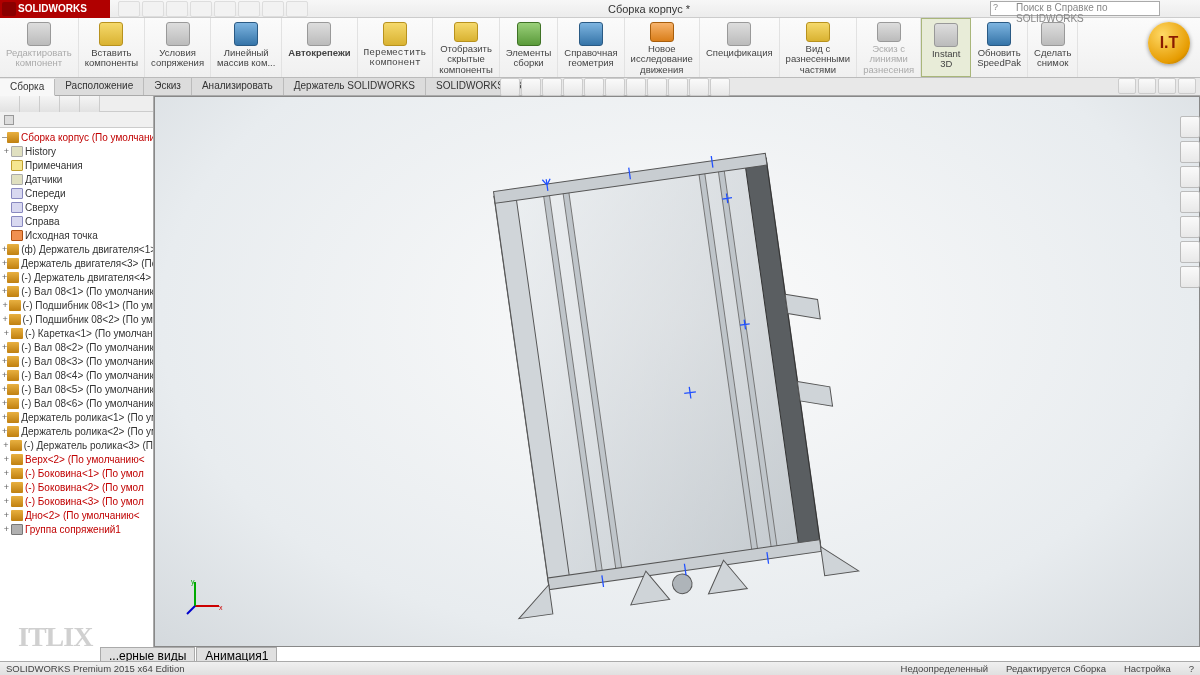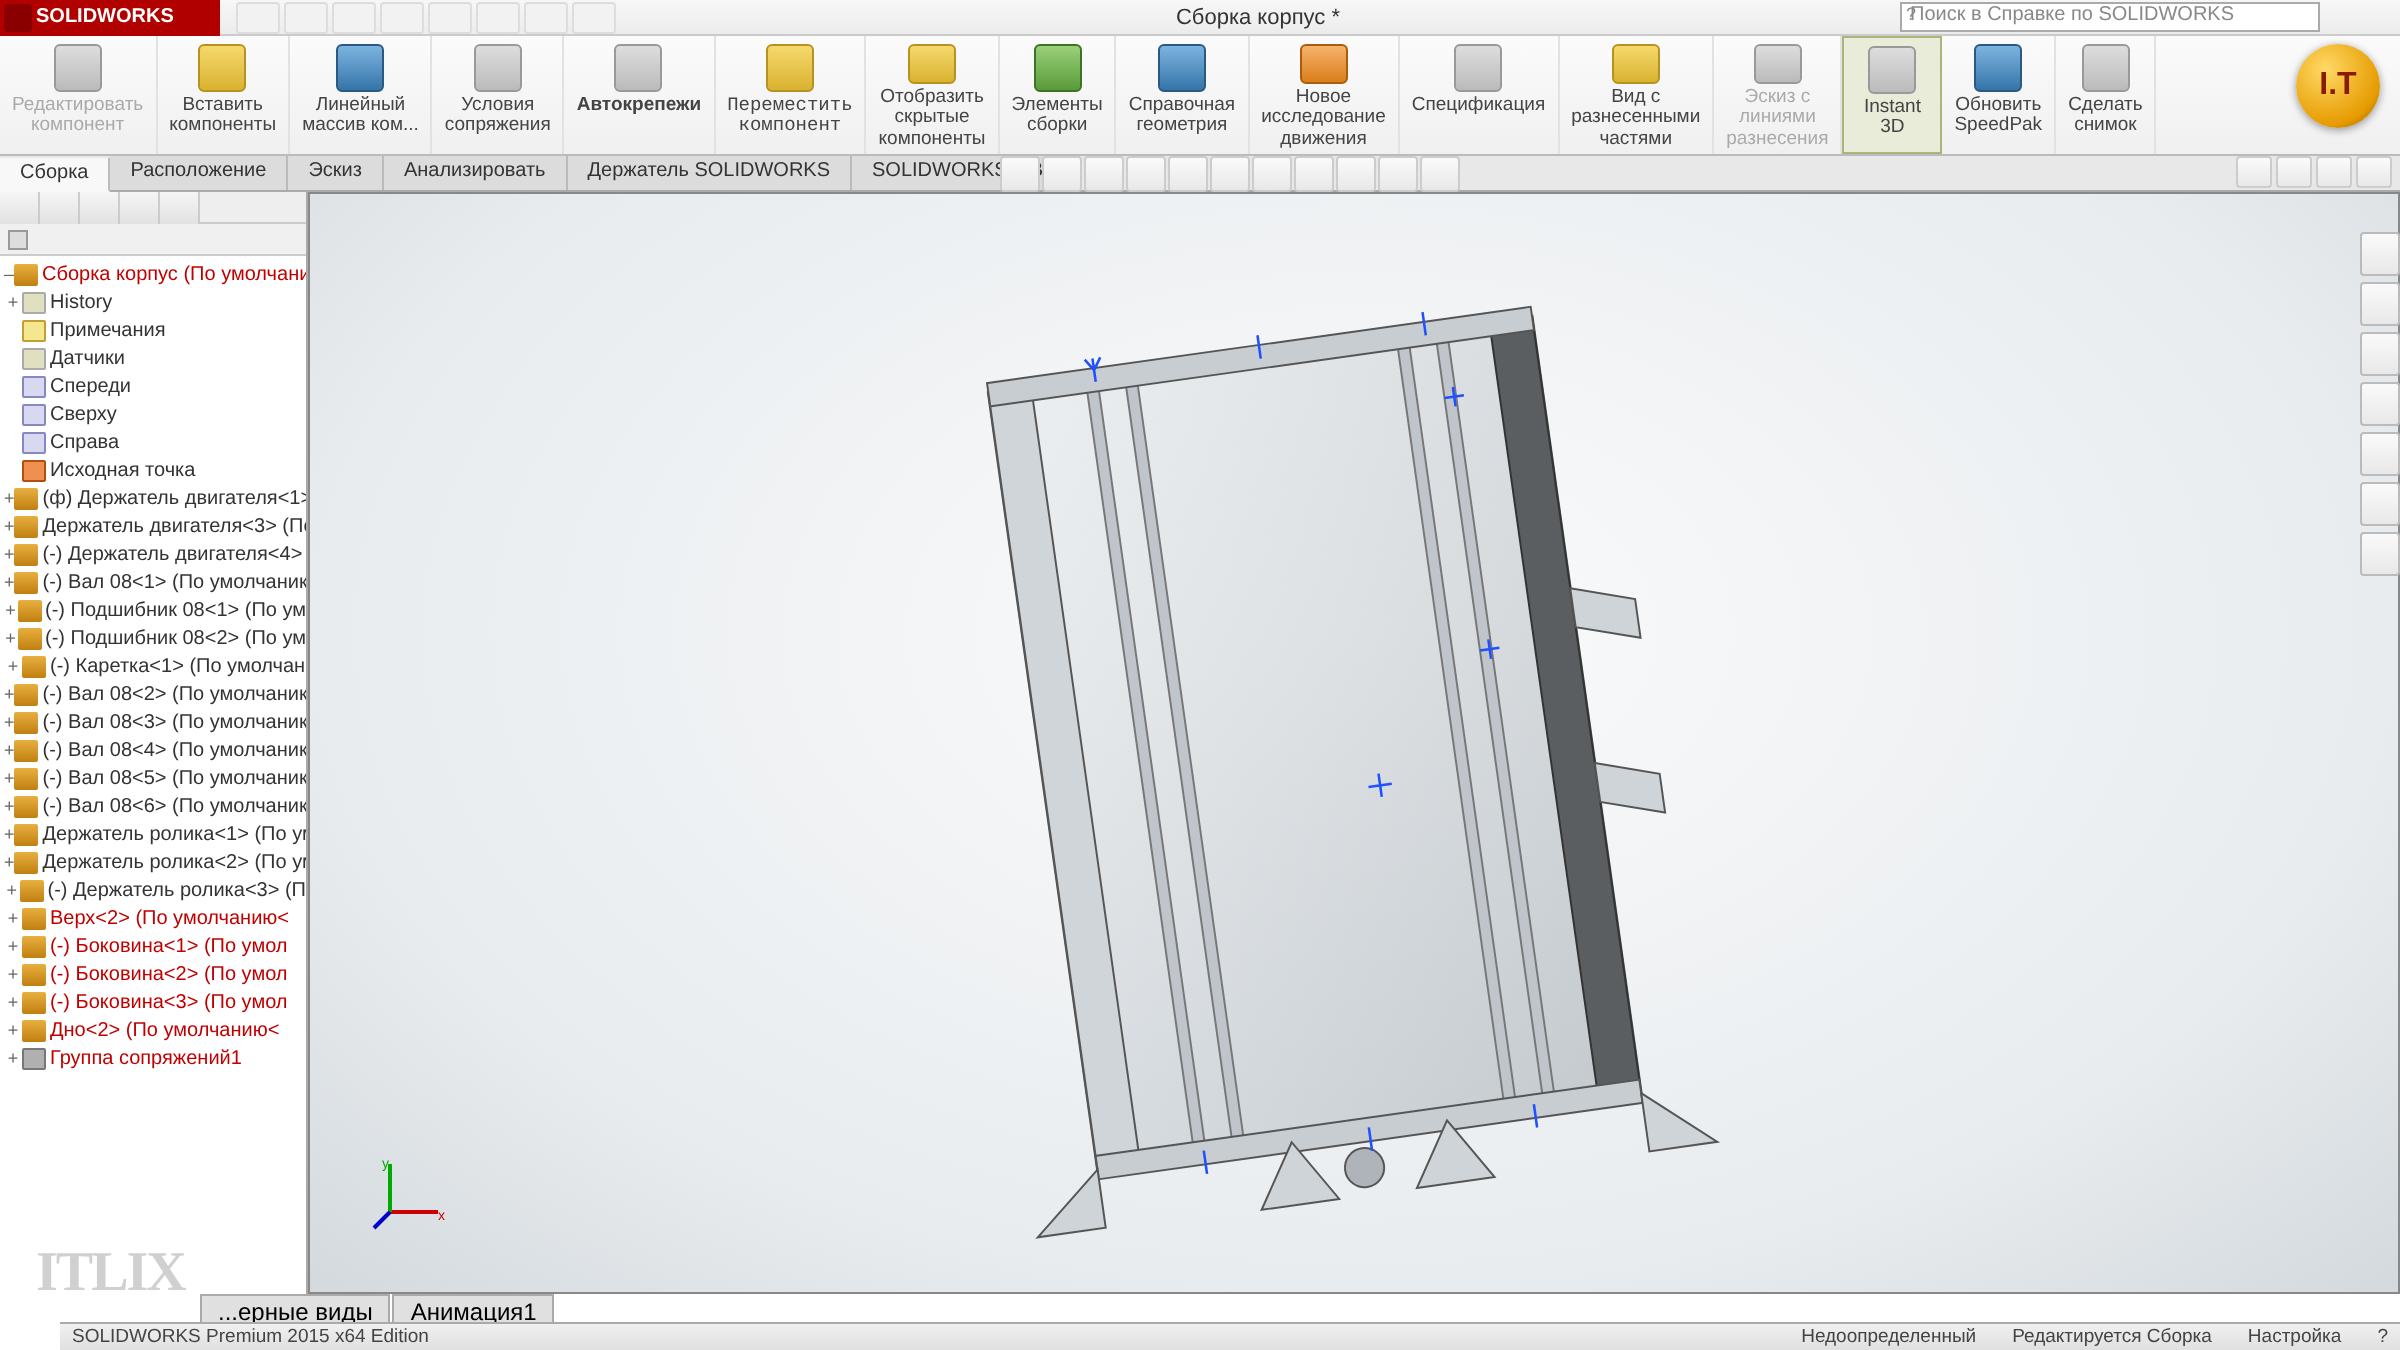--- a/index.html
+++ b/index.html
@@ -5,21 +5,21 @@
 * { margin: 0; padding: 0; box-sizing: border-box; font-family: "Segoe UI", Tahoma, sans-serif; }
 body { width: 1200px; height: 675px; background: #fff; overflow: hidden; position: relative; font-size: 11px; }
 
 
 .titlebar { height: 18px; background: linear-gradient(#f7f7f7,#ececec); display: flex; align-items: center; border-bottom: 1px solid #ccc; }
 .sw-logo { width: 110px; height: 18px; background: #b00000; color: #fff; font-weight: bold; font-size: 10px; display: flex; align-items: center; padding-left: 18px; position: relative; }
 .sw-logo::before { content: ""; position: absolute; left: 2px; width: 14px; height: 14px; background: #8a0000; border-radius: 2px; }
 .quick-access { display: flex; gap: 2px; margin-left: 8px; }
 .qa-btn { width: 22px; height: 16px; background: #f2f2f2; border: 1px solid #ddd; border-radius: 2px; }
 .doc-title { flex: 1; text-align: center; color: #333; font-size: 11px; }
-.search-box { width: 210px; height: 15px; border: 1px solid #aaa; background: #fff; font-size: 10px; padding-left: 4px; color: #888; position: relative; margin-right: 40px; }
+.search-box { width: 170px; height: 15px; border: 1px solid #aaa; background: #fff; font-size: 10px; padding-left: 25px; color: #888; position: relative; margin-right: 40px; }
 .search-box::before { content: "?"; position: absolute; left: 2px; top: 0; color: #888; font-size: 9px; }
 
 
 .ribbon { height: 60px; background: linear-gradient(#fbfbfb,#f0f0f0); border-bottom: 1px solid #bbb; display: flex; }
 .ribbon-btn { display: flex; flex-direction: column; align-items: center; justify-content: flex-start; padding: 2px 6px; border-right: 1px solid #e2e2e2; min-width: 50px; color: #444; font-size: 9.5px; text-align: center; line-height: 1.1; }
 .ribbon-btn .ic { width: 24px; height: 24px; margin: 2px 0; border-radius: 3px; }
 .ribbon-btn.highlighted { background: #e8ecd8; border: 1px solid #a9b67a; }
 .ribbon-btn.disabled { color: #aaa; }
 .ic-yellow { background: linear-gradient(#f5d96c,#d9b231); border:1px solid #b8921e; }
 .ic-blue { background: linear-gradient(#7db4e0,#3574a8); border:1px solid #2a5a84; }
@@ -66,21 +66,21 @@
 
 
 .taskpane { position: absolute; right: 0; top: 116px; width: 20px; display: flex; flex-direction: column; gap: 3px; z-index:6; }
 .tp-btn { width: 20px; height: 22px; background: linear-gradient(#fafafa,#e8e8e8); border: 1px solid #bbb; border-radius: 2px; }
 
 
 .bottom-tabs { position: absolute; bottom: 12px; left: 100px; height: 16px; display: flex; font-size: 12px; }
 .bottom-tabs .btab { background: #e0e0e0; border: 1px solid #aaa; padding: 1px 8px; margin-right: 1px; }
 
 
-.statusbar { position: absolute; bottom: 0; left: 0; right: 0; height: 14px; background: linear-gradient(#f0f0f0,#e0e0e0); border-top: 1px solid #aaa; display: flex; align-items: center; font-size: 9.5px; color: #444; padding: 0 6px; margin-left: 30px; }
+.statusbar { position: absolute; bottom: 0; left: 0; right: 0; height: 14px; background: linear-gradient(#f0f0f0,#e0e0e0); border-top: 1px solid #aaa; display: flex; align-items: center; font-size: 9.5px; color: #444; padding: 0 6px; }
 .statusbar .sl { flex: 1; }
 .statusbar .sr { display: flex; gap: 18px; }
 
 
 .wm-itlix { position: absolute; left: 18px; bottom: 22px; font-size: 28px; font-weight: 900; color: rgba(120,120,120,0.35); letter-spacing: -1px; font-family: Liberation Serif, serif; z-index:4; }
 .wm-it { position: absolute; right: 10px; top: 22px; width: 42px; height: 42px; border-radius: 50%; background: radial-gradient(circle at 35% 30%, #ffd966, #e69b00 70%, #8a5a00); display:flex; align-items:center; justify-content:center; color:#8a1a00; font-weight:bold; font-size:16px; z-index:20; box-shadow: 0 1px 4px rgba(0,0,0,0.4);}
 </style>
 </head>
 <body>
 
@@ -105,28 +105,28 @@
       <div class="ic ic-grey"></div>
       <div style="white-space: pre;">Редактировать
 компонент</div>
     </div>
     <div class="ribbon-btn">
       <div class="ic ic-yellow"></div>
       <div style="white-space: pre;">Вставить
 компоненты</div>
     </div>
     <div class="ribbon-btn">
+      <div class="ic ic-grey"></div>
+      <div style="white-space: pre;">Условия
+сопряжения</div>
+    </div>
+    <div class="ribbon-btn">
       <div class="ic ic-blue"></div>
       <div style="white-space: pre;">Линейный
 массив ком...</div>
-    </div>
-    <div class="ribbon-btn">
-      <div class="ic ic-grey"></div>
-      <div style="white-space: pre;">Условия
-сопряжения</div>
     </div>
     <div class="ribbon-btn">
       <div class="ic ic-grey"></div>
       <div style="white-space: pre; font-weight: bold;">Автокрепежи</div>
     </div>
     <div class="ribbon-btn">
       <div class="ic ic-yellow"></div>
       <div style="white-space: pre; font-family: Liberation Mono, monospace;">Переместить
 компонент</div>
     </div>

